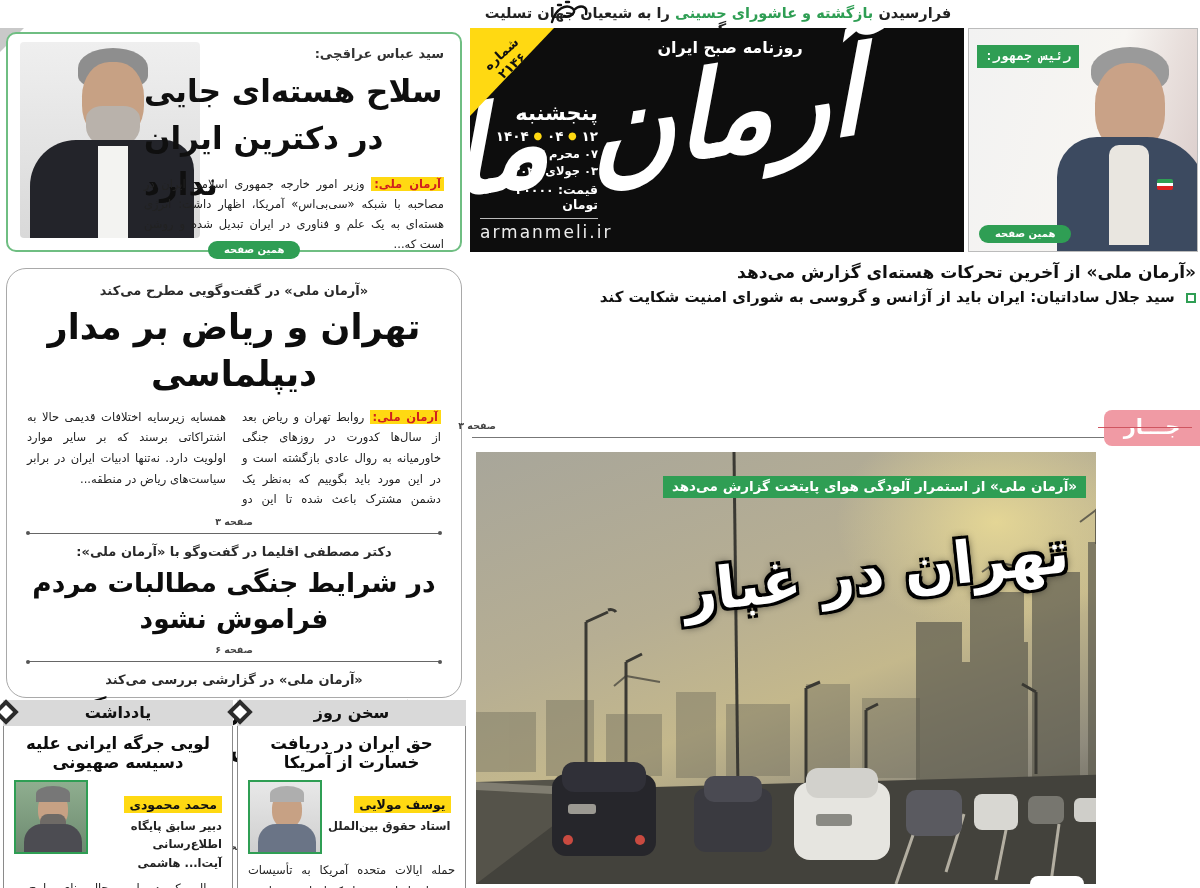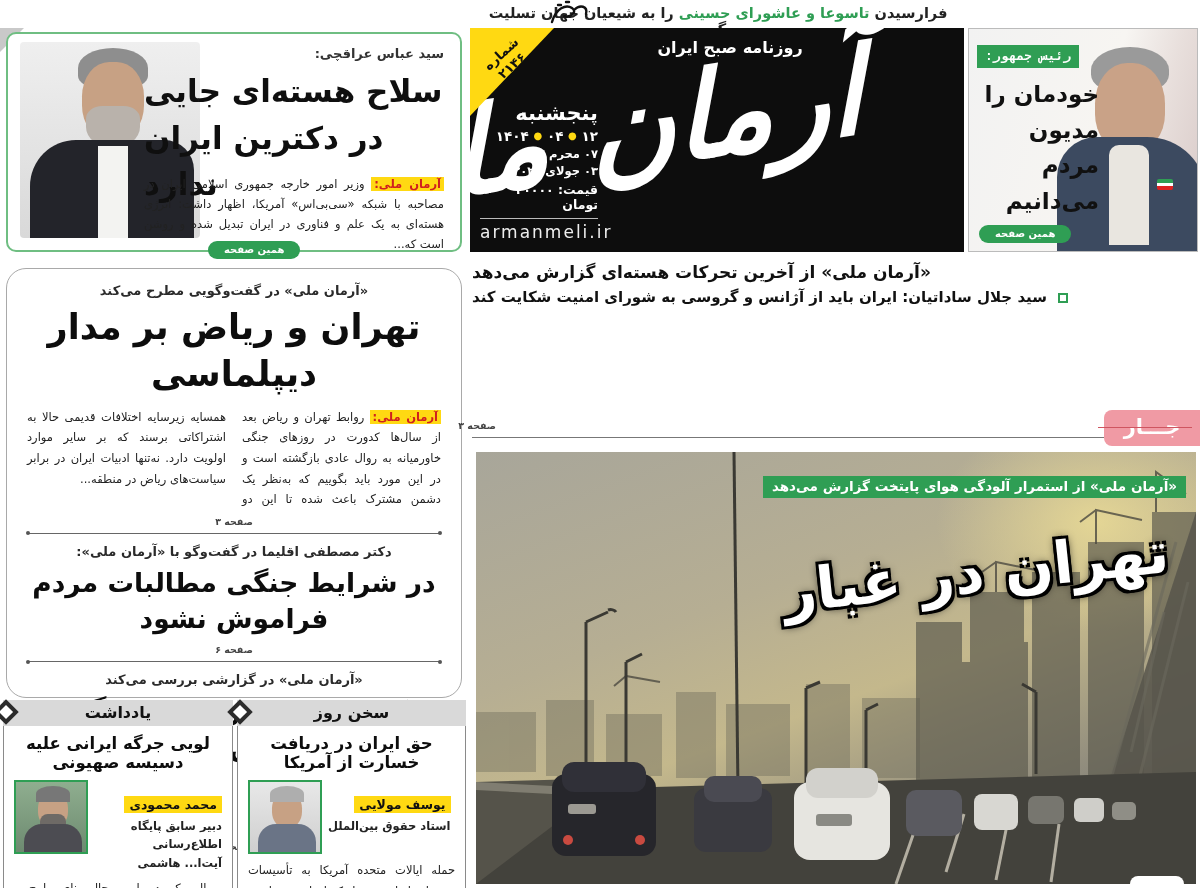--- a/index.html
+++ b/index.html
@@ -81,46 +81,46 @@
   .aphoto .hd { position:absolute; left:22px; top:10px; width:30px; height:36px; background:#c7a184; border-radius:45%; }
   .aphoto .hr1 { position:absolute; left:20px; top:4px; width:34px; height:16px; background:#777; border-radius:50% 50% 0 0; }
   .aphoto .bd { position:absolute; left:8px; top:42px; width:58px; height:34px; background:#4c4c52; border-radius:18px 18px 0 0; }
   .aphoto .brd { position:absolute; left:24px; top:32px; width:26px; height:26px; background:#6e6a66; border-radius:30% 30% 50% 50%; }
   .ameta { text-align:right; padding-top:14px; }
   .ameta .ybar { display:inline-block; background:#ffd912; color:#111; font-size:12.5px; font-weight:900; padding:1px 5px; margin-bottom:4px; }
   .ameta .role { font-size:11.5px; font-weight:bold; color:#222; line-height:1.6; }
   .smallbox .body { font-size:11.5px; line-height:1.8; text-align:justify; color:#222; }
 
   
-  .mainstory { position:absolute; left:472px; top:262px; width:724px; text-align:left; }
+  .mainstory { position:absolute; left:472px; top:262px; width:724px; text-align:right; }
   .mainstory .kicker { font-size:17px; font-weight:900; color:#111; }
   .mainstory .headline { font-size:64px; font-weight:900; color:#0a0a0a; line-height:1.35; margin-top:2px; }
   .mainstory .sub { font-size:15px; font-weight:bold; color:#111; margin-top:6px; }
   .sq-icon { display:inline-block; width:10px; height:10px; border:2px solid #2f9e54; background:#fff; margin-left:6px; vertical-align:-1px; }
   .mainstory .pg { position:absolute; right:700px; top:158px; font-size:9.5px; font-weight:bold; color:#444; white-space:nowrap; }
   .mainrule { position:absolute; left:472px; top:437px; width:724px; border-top:1px solid #777; }
   .mainrule::before { content:""; position:absolute; right:0; top:-2.5px; width:4px; height:4px; border-radius:50%; background:#555; }
   .side-badge { position:absolute; left:1104px; top:410px; width:96px; height:36px; background:#f09aa4; border-radius:8px 0 0 8px; color:#fff; font-size:21px; font-weight:900; text-align:center; line-height:34px; }
   .side-badge::after { content:""; position:absolute; left:-6px; right:8px; top:17px; border-top:1.5px solid #cf5560; }
 
   
-  .photostory { position:absolute; left:476px; top:452px; width:720px; height:432px; overflow:hidden; background:linear-gradient(160deg,#a8a69a 0%,#b6ae93 35%,#c4b88c 55%,#8f8b7d 78%,#4c4b46 100%); }
+  .photostory { position:absolute; left:476px; top:452px; width:620px; height:432px; overflow:hidden; background:linear-gradient(160deg,#a8a69a 0%,#b6ae93 35%,#c4b88c 55%,#8f8b7d 78%,#4c4b46 100%); }
   .photostory .glow { position:absolute; right:-60px; top:-40px; width:320px; height:220px; background:radial-gradient(closest-side,rgba(235,220,150,.85),rgba(235,220,150,0)); }
   .photo-caption { position:absolute; right:10px; top:24px; background:#2f9e54; color:#fff; font-size:13.5px; font-weight:bold; padding:2px 9px 4px; }
   .photo-title { position:absolute; right:26px; top:86px; font-size:58px; font-weight:900; color:#fff; transform:rotate(-6deg); text-shadow:3px 3px 0 #000,-3px 3px 0 #000,3px -3px 0 #000,-3px -3px 0 #000,0 0 10px #000; }
   .credit-chip { position:absolute; right:12px; bottom:-8px; width:54px; height:16px; background:#fff; border-radius:8px; }
 </style>
 </head>
 <body>
 
 <div class="page">
 
   <div class="condolence">
     <span>فرارسیدن</span>
-    <span class="grn">تاسوعا و عاشورای حسینی</span>
+    <span class="grn">بازگشته و عاشورای حسینی</span>
     <span>را به شیعیان جهان تسلیت می‌گوییم</span>
   </div>
 
   <svg class="basmala" width="46" height="28" viewBox="0 0 46 28">
     <path d="M6 22 C10 8, 20 4, 26 8 C32 12, 24 18, 18 16 M28 10 C34 4, 42 6, 40 14 M12 5 l3 0 M20 2 l3 0" stroke="#111" stroke-width="2.4" fill="none" stroke-linecap="round"></path>
   </svg>
 
   <div class="masthead">
     <div class="callig">آرمان ملی</div>
     <div class="issue-corner">
@@ -148,25 +148,20 @@
 
   <div class="president">
     <div class="photo">
       <div class="hair"></div>
       <div class="face"></div>
       <div class="suit"></div>
       <div class="shirt"></div>
       <div class="flagpin"></div>
     </div>
     <div class="pres-kicker">رئیس جمهور:</div>
-    <div class="pres-headline">
-      <span>خودمان را</span><br>
-      <span>مدیون مردم</span><br>
-      <span>می‌دانیم</span>
-    </div>
     <div class="pill pres-pill">همین صفحه</div>
   </div>
 
   <div class="fold"></div>
 
   <div class="araghchi">
     <div class="photo">
       <div class="hair"></div>
       <div class="face"></div>
       <div class="beard"></div>

